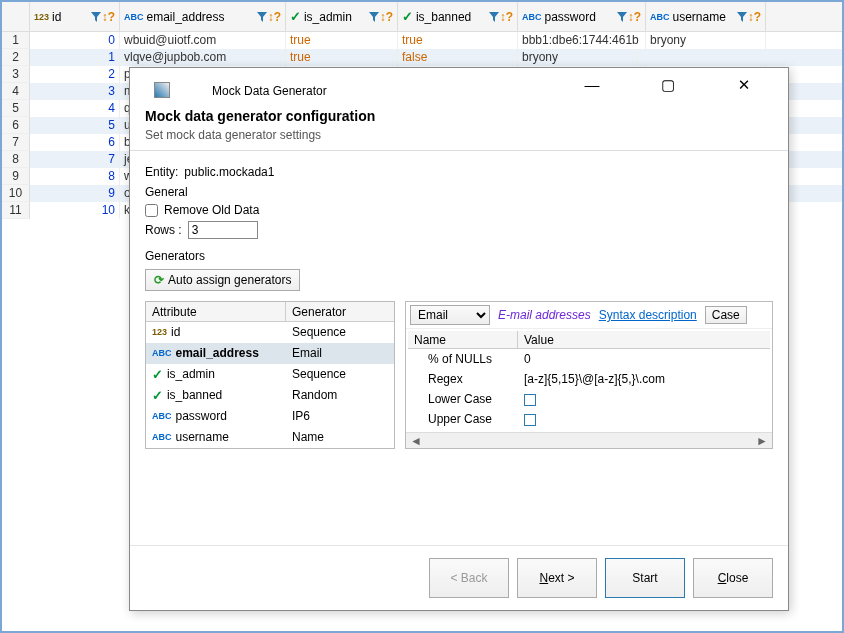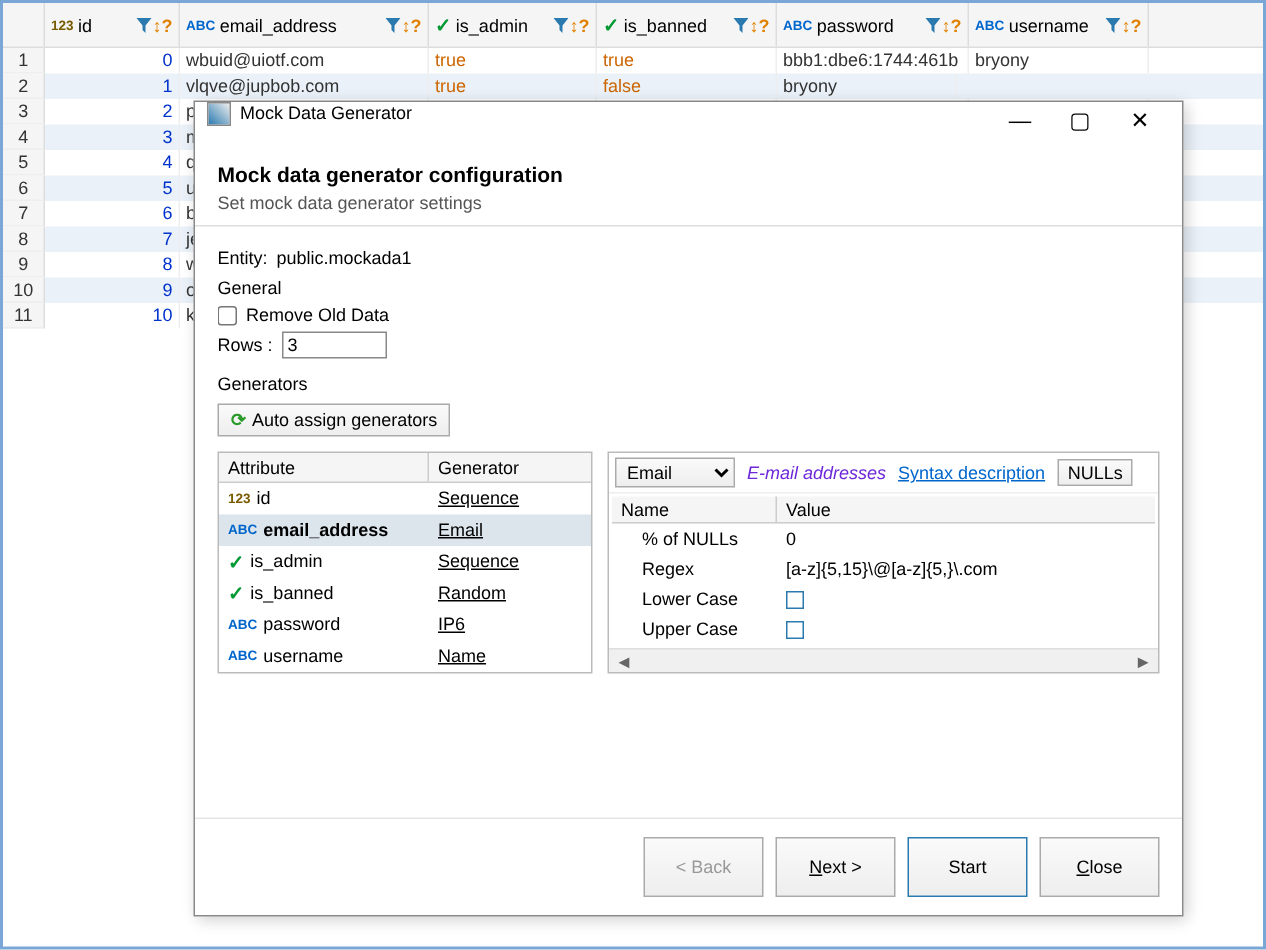--- a/index.html
+++ b/index.html
@@ -21,21 +21,21 @@
 .row:nth-child(odd) { background: #fff; }
 .row:nth-child(even) { background: #eaf1f8; }
 .rownum { width: 28px; text-align: center; background: #f5f5f5; border-right: 1px solid #ddd; border-bottom: 1px solid #eee; color: #333; }
 .cell { padding: 0 4px; border-right: 1px solid #eee; white-space: nowrap; overflow: hidden; }
 .cell.num { color: #0033cc; text-align: right; }
 .cell.bool { color: #cc6600; }
 .cell.txt { color: #333; }
 
 
 .dialog { position: absolute; left: 127px; top: 65px; width: 660px; height: 544px; background: #fff; border: 1px solid #888; box-shadow: 2px 2px 10px rgba(0,0,0,0.2); display: flex; flex-direction: column; }
-.titlebar { height: 30px; display: flex; align-items: flex-start; padding: 0 8px; }
+.titlebar { height: 30px; display: flex; align-items: flex-end; padding: 0 24px; gap: 36px; }
 .titlebar .app-icon { width: 16px; height: 16px; margin-right: 6px; background: linear-gradient(45deg,#2a7ab0,#eee); border: 1px solid #888; }
 .titlebar .title { flex: 1; }
 .titlebar .win-btn { width: 40px; height: 26px; text-align: center; line-height: 26px; font-size: 15px; font-family: Arial; }
 
 .dialog-head { background: #fff; border-bottom: 1px solid #ddd; padding: 10px 15px 8px; }
 .dialog-head h2 { font-size: 14px; font-weight: bold; margin-bottom: 4px; }
 .dialog-head .sub { color: #555; }
 
 .dialog-body { flex: 1; padding: 10px 15px; overflow: hidden; }
 .field-row { display: flex; align-items: center; margin: 4px 0; gap: 6px; }
@@ -45,21 +45,21 @@
 .auto-btn { border: 1px solid #aaa; background: linear-gradient(#fafafa,#eee); padding: 3px 8px; display: inline-flex; align-items: center; gap: 4px; }
 .auto-btn .g-icon { color: #2a9a2a; font-weight: bold; }
 
 .gen-row { display: flex; gap: 10px; margin-top: 10px; }
 .attr-table { border: 1px solid #bbb; width: 250px; height: 148px; }
 .attr-header { display: flex; background: #f5f5f5; border-bottom: 1px solid #ccc; height: 20px; line-height: 20px; }
 .attr-header div { padding: 0 6px; }
 .attr-header .c1 { width: 140px; border-right: 1px solid #ccc; }
 .attr-row { display: flex; height: 21px; line-height: 21px; }
 .attr-row .c1 { width: 140px; padding: 0 6px; display: flex; align-items: center; gap: 4px; }
-.attr-row .c2 { padding: 0 6px; text-decoration: underline; }
+.attr-row .c2 { padding: 0 6px; }
 .attr-row.selected { background: #dce4ec; }
 .attr-row.selected .c1 { font-weight: bold; }
 .attr-row .type { font-size: 9px; font-weight: bold; }
 .chk-icon { color: #009933; font-weight: bold; font-size: 13px; }
 
 .right-pane { flex: 1; border: 1px solid #bbb; display: flex; flex-direction: column; position: relative; padding-bottom: 16px; }
 .right-top { display: flex; align-items: center; gap: 8px; padding: 3px 4px; border-bottom: 1px solid #eee; }
 .right-top select { border: 1px solid #aaa; padding: 1px 3px; width: 80px; background: linear-gradient(#fafafa,#eee); }
 .right-top .desc { font-style: italic; color: #6d28d9; }
 .right-top .link { color: #0066cc; text-decoration: underline; }
@@ -340,21 +340,21 @@
             </div>
         </div>
 
         <div class="right-pane">
           <div class="right-top">
             <select>
               <option>Email</option>
             </select>
             <span class="desc">E-mail addresses</span>
             <a class="link">Syntax description</a>
-            <button class="reset">NULLs</button>
+            <button class="reset">Case</button>
           </div>
           <div class="props">
             <div class="props-h">
               <div class="pc1">Name</div>
               <div class="pc2">Value</div>
             </div>
             <div id="prop-rows">
                 <div class="prop-row">
                   <div class="pc1">% of NULLs</div>
                   <div class="pc2">0</div>

